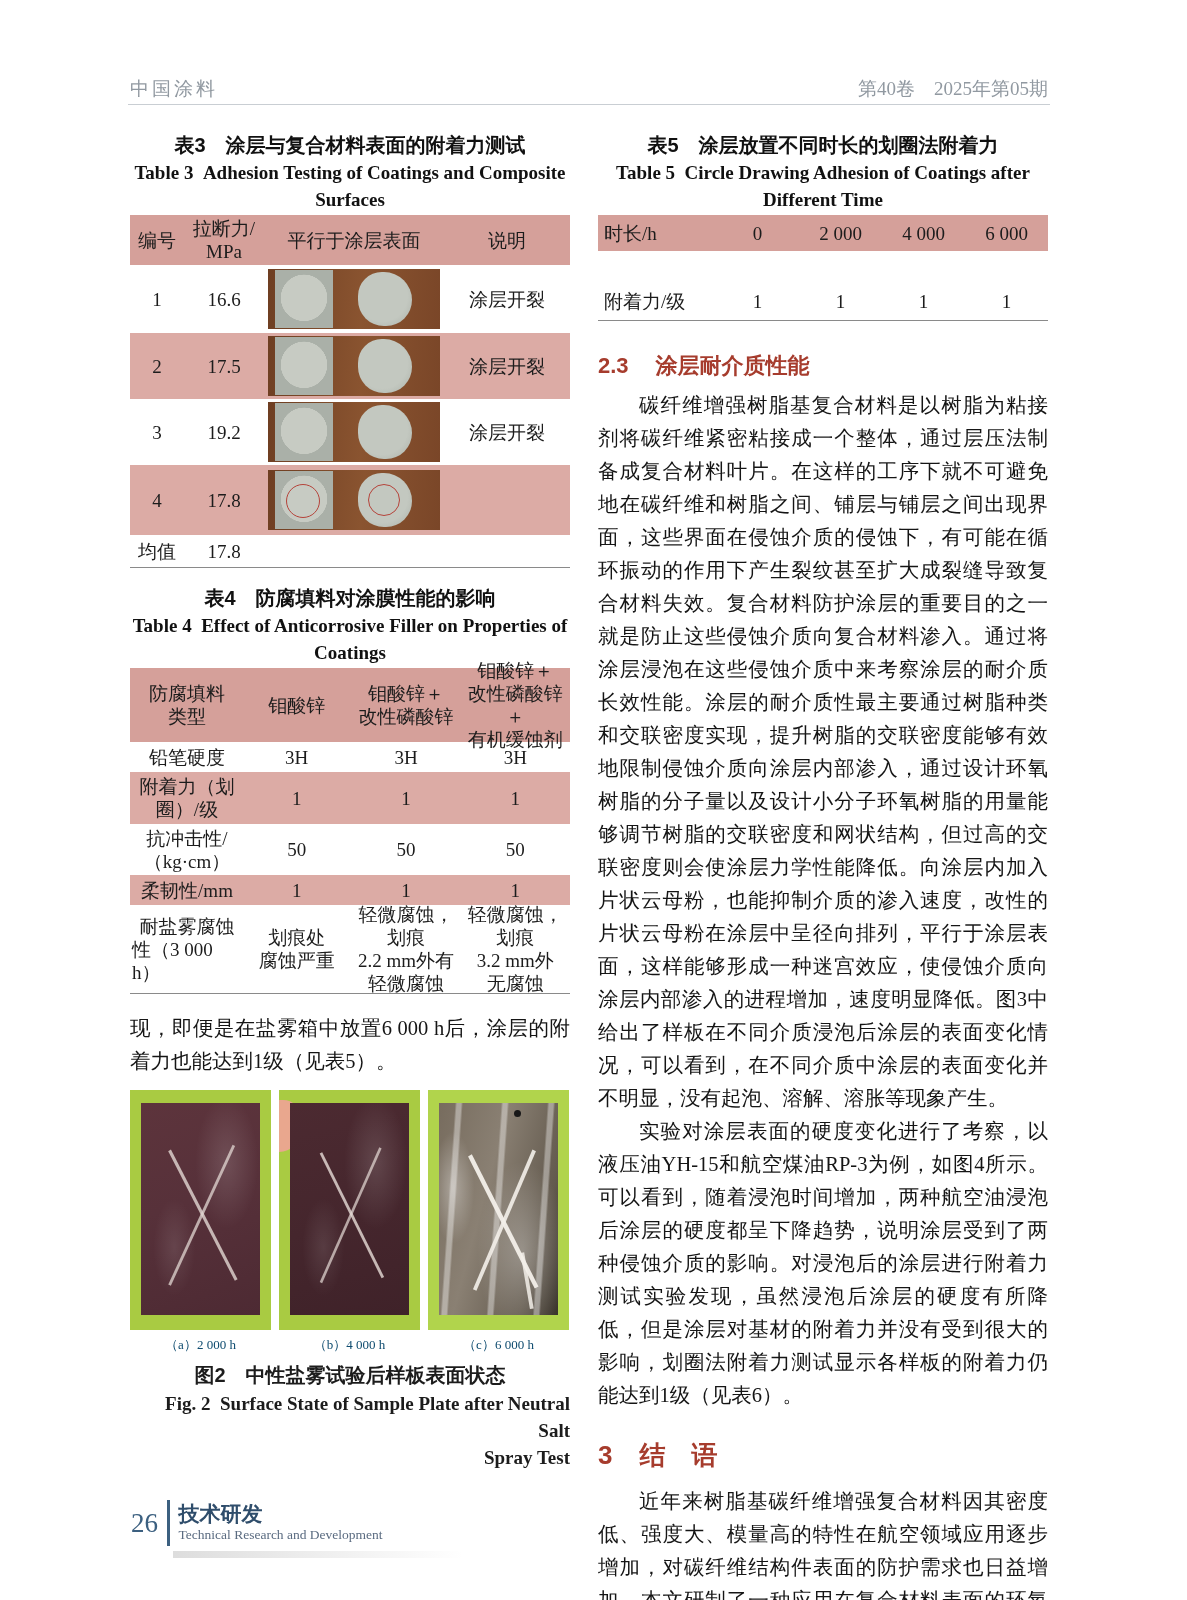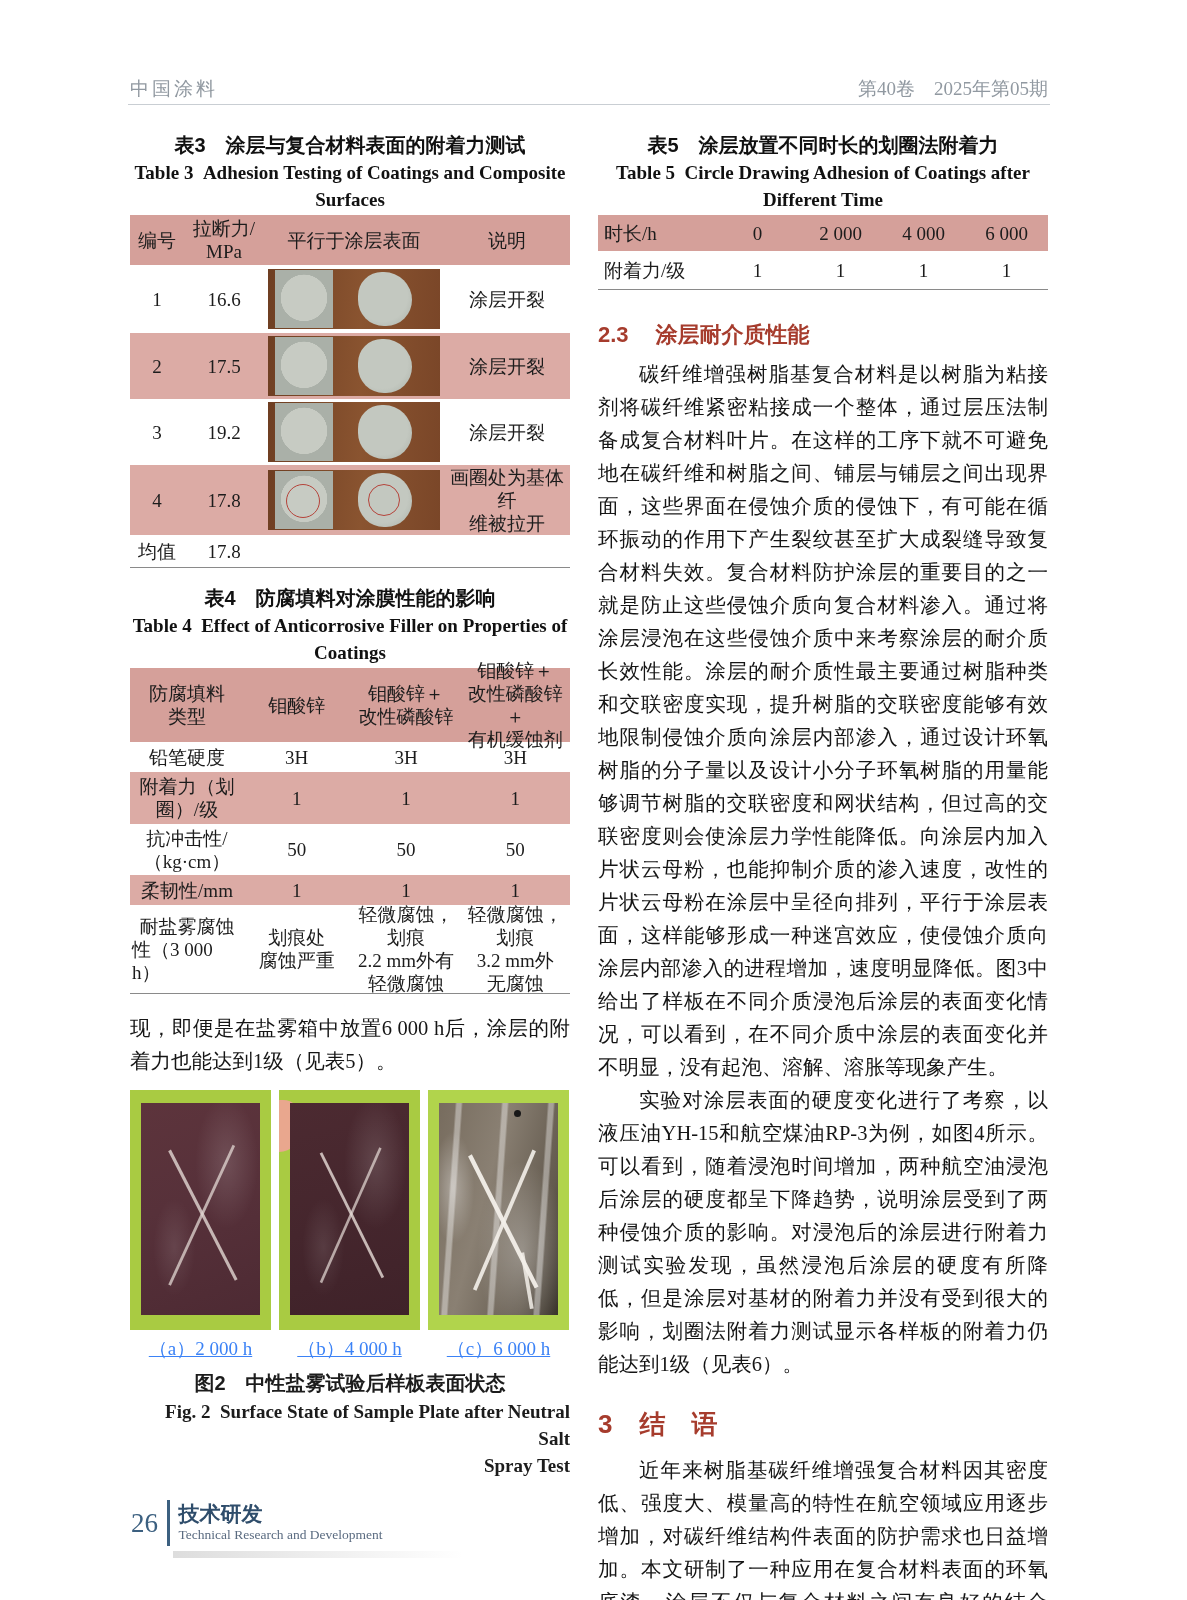--- a/index.html
+++ b/index.html
@@ -45,21 +45,21 @@
   .t4{margin-top:2px;}
   .t4 .c-lbl{width:112px;align-items:center;text-align:left;padding-left:2px;box-sizing:border-box;}
   .t4 .c-v{flex:1;}
   .t4-h{height:74px;}
   .t4-r0{height:30px;}.t4-r1{height:52px;}.t4-r2{height:51px;}.t4-r3{height:30px;}.t4-r4{height:88px;}
   
   .t5{margin-top:2px;}
   .t5 .c-lbl{width:118px;align-items:flex-start;text-align:left;padding-left:6px;box-sizing:border-box;}
   .t5 .c-v{flex:1;}
   .t5-h{height:36px;}
-  .t5-r{height:38px;}
+  .t5-r{height:38px;margin-top:31px;}
   
   .para{font-size:20.5px;line-height:33px;text-align:justify;color:#151515;}
   .indent{text-indent:2em;font-family:Liberation Serif, serif;}
   
   .sec-head{display:flex;align-items:baseline;color:#a63c2d;
     font-family:"Liberation Sans","DejaVu Sans",sans-serif;font-weight:bold;}
   .sec-head .num{margin-right:27px;}
   .h23{font-size:22px;margin-top:30px;margin-bottom:8px;}
   .h3x{font-size:26px;margin-top:26px;margin-bottom:12px;}
   
@@ -74,21 +74,21 @@
     background:radial-gradient(ellipse 45px 95px at 72% 28%,rgba(255,255,255,.14),transparent 70%),
                radial-gradient(ellipse 30px 70px at 28% 68%,rgba(255,255,255,.10),transparent 70%);}
   .plate-c .plate-inner::before{
     background:repeating-linear-gradient(94deg,transparent 0 16px,rgba(255,255,255,.38) 18px 22px,transparent 24px 46px),
                radial-gradient(ellipse 60px 120px at 70% 70%,rgba(255,255,255,.30),transparent 75%),
                radial-gradient(ellipse 30px 80px at 12% 40%,rgba(255,255,255,.35),transparent 70%);}
   .xmark{position:absolute;left:0;top:0;width:100%;height:100%;}
   .finger{position:absolute;left:0;top:10px;width:22px;height:52px;background:#e9a78e;border-radius:0 18px 22px 0;}
   .hole{position:absolute;top:7px;left:63%;width:7px;height:7px;border-radius:50%;background:#181818;}
   .fig-captions{display:flex;gap:8px;margin-top:6px;}
-  .fig-captions span{width:141px;text-align:center;font-size:19px;color:#3b82f6;text-decoration:underline;}
+  .fig-captions span{width:141px;text-align:center;font-size:13px;color:#0c4a6e;}
   .fig-title-zh{text-align:center;font-weight:bold;font-size:20px;line-height:30px;margin-top:6px;
     font-family:"Liberation Sans","DejaVu Sans",sans-serif;}
   .fig-title-en{text-align:right;font-weight:bold;font-size:19px;line-height:27px;}
   
   .footer{position:absolute;left:131px;top:1500px;display:flex;align-items:center;}
   .footer .pg{font-size:27px;color:#3c6080;margin-right:9px;}
   .footer .bar{width:2.5px;height:46px;background:#3c6080;margin-right:9px;}
   .footer .f-zh{font-size:21px;font-weight:bold;color:#2f4d6b;line-height:24px;
     font-family:"Liberation Sans","DejaVu Sans",sans-serif;}
   .footer .f-en{font-size:13.5px;color:#5a6b80;line-height:18px;}
@@ -169,24 +169,20 @@
         <div class="cell c-photo">
           <div class="photo3">
             <div class="ph-sq">
                 <div class="ph-ring"></div>
               </div>
             <div class="ph-disc">
                 <div class="ph-ring"></div>
               </div>
           </div>
         </div>
-        <div class="cell c-note">
-          <span>画圈处为基体纤</span>
-          <span>维被拉开</span>
-        </div>
       </div>
 
       <div class="trow t3-avg tbl-bottom">
         <div class="cell c-id">均值</div>
         <div class="cell c-force">17.8</div>
         <div class="cell c-photo"></div>
         <div class="cell c-note"></div>
       </div>
     </div>
 

